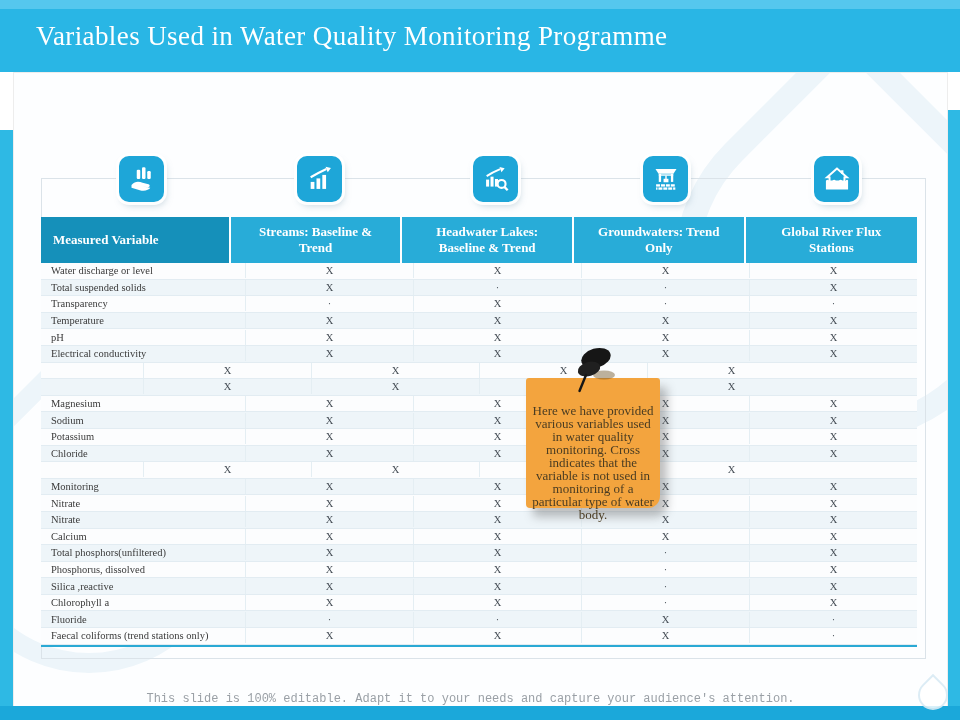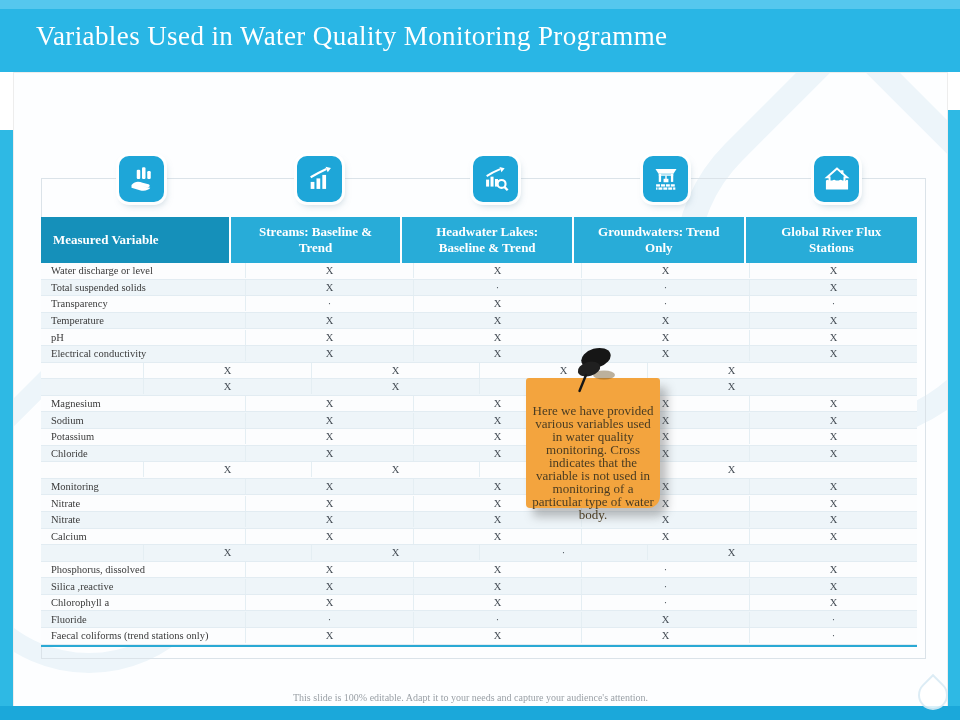--- a/index.html
+++ b/index.html
@@ -48,21 +48,21 @@
   .cell.val{width:168px;text-align:center;color:#474f57;border-left:1px solid #e4eef3;}
   .table-bottom{position:absolute;left:27px;top:572px;width:876px;height:2px;background:#2aa9d4;z-index:2;}
 
   
   .note{position:absolute;left:512px;top:305px;width:134px;height:130px;background:#f3a43e;
     border-radius:3px 3px 12px 4px;box-shadow:7px 9px 10px rgba(90,90,90,.38);z-index:5;}
   .note-text{position:absolute;left:6px;right:6px;top:26px;font-size:13px;line-height:13px;text-align:center;color:#4a3c22;}
   .pin{position:absolute;left:556px;top:272px;z-index:6;}
 
   
-  .footer-note{position:absolute;left:0;width:941px;top:692px;text-align:center;font-size:10px;color:#9aa0a6;z-index:5;}
+  .footer-note{position:absolute;left:0;width:941px;top:692px;text-align:center;font-size:12px;color:#9aa0a6;z-index:5;font-family:Liberation Mono, monospace;}
   .logo-drop{position:absolute;left:918px;top:680px;width:26px;height:26px;background:rgba(255,255,255,.92);
     border:2px solid #d9ebf4;border-radius:0 50% 50% 50%;transform:rotate(45deg);z-index:6;opacity:.9;}
 </style>
 </head>
 <body>
 
 <div class="top-band">
   <div class="page-title">Variables Used in Water Quality Monitoring Programme</div>
 </div>
 <div class="left-band"></div>
@@ -250,20 +250,21 @@
     <div class="cell val">X</div>
   </div>
       <div class="trow">
     <div class="cell label">Calcium</div>
     <div class="cell val">X</div>
     <div class="cell val">X</div>
     <div class="cell val">X</div>
     <div class="cell val">X</div>
   </div>
       <div class="trow alt">
+    <div class="cell label">Total phosphors(unfiltered)</div>
     <div class="cell val">X</div>
     <div class="cell val">X</div>
     <div class="cell val">·</div>
     <div class="cell val">X</div>
   </div>
       <div class="trow">
     <div class="cell label">Phosphorus, dissolved</div>
     <div class="cell val">X</div>
     <div class="cell val">X</div>
     <div class="cell val">·</div>

